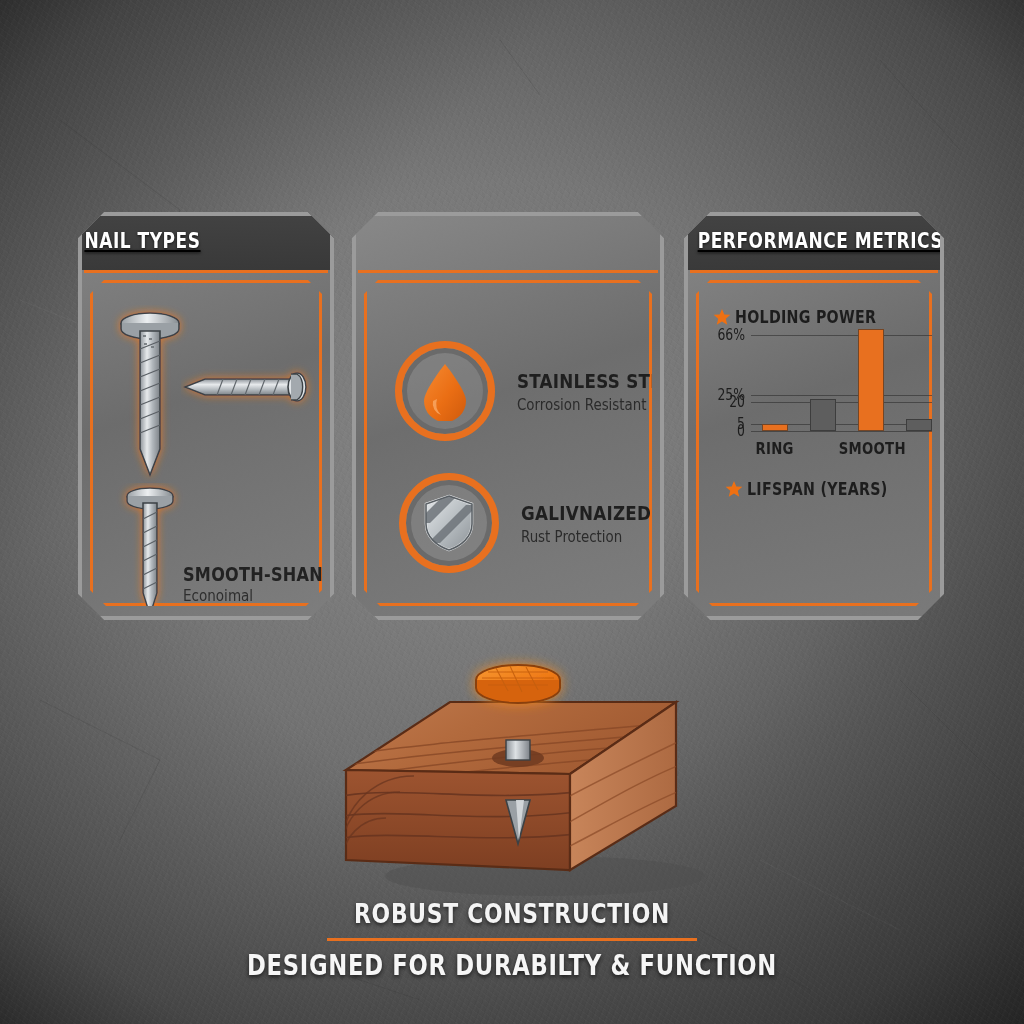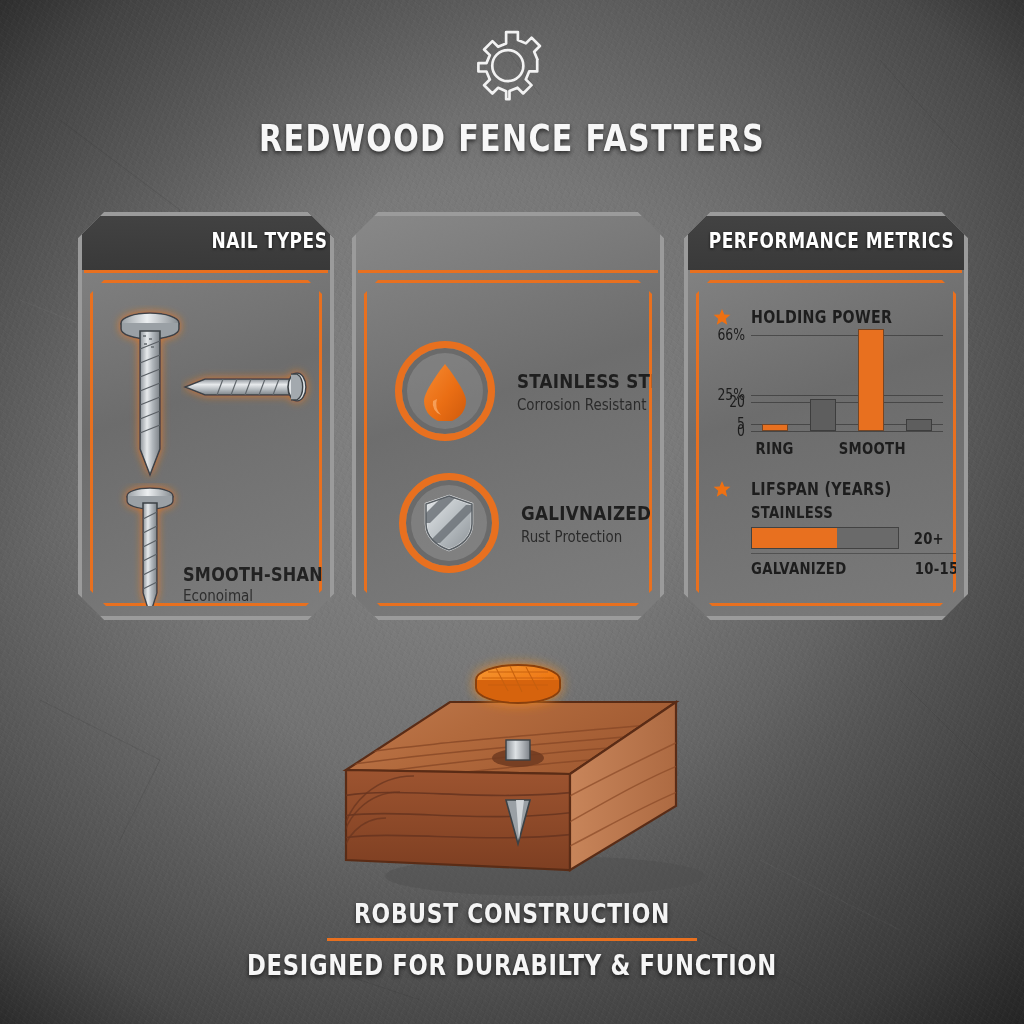--- a/index.html
+++ b/index.html
@@ -57,21 +57,21 @@
   .panel-frame {
     position: absolute; inset: 0;
     clip-path: polygon(26px 0, calc(100% - 26px) 0, 100% 26px, 100% calc(100% - 26px), calc(100% - 26px) 100%, 26px 100%, 0 calc(100% - 26px), 0 26px);
     border: 4px solid #9b9b9b;
     pointer-events: none;
   }
   .panel-head {
     position: absolute; top: 0; left: 0; right: 0; height: 58px;
     background: linear-gradient(180deg, rgba(62,62,62,.93), rgba(52,52,52,.93));
     clip-path: polygon(26px 0, calc(100% - 26px) 0, 100% 26px, 100% 100%, 0 100%, 0 26px);
-    display: flex; align-items: center; justify-content: flex-end;
+    display: flex; align-items: center; justify-content: flex-start; text-decoration: underline;
   }
   .panel-title {
     font-family: "DejaVu Sans Condensed", "Liberation Sans Narrow", "Liberation Sans", sans-serif;
     font-weight: bold;
     font-size: 21px;
     color: #ffffff;
     letter-spacing: .6px;
     transform: scaleX(.9);
     text-shadow: 0 1px 3px rgba(0,0,0,.7);
     white-space: nowrap;
@@ -114,21 +114,21 @@
     font-weight: bold; font-size: 20px; color: #1f1f1f; letter-spacing: .3px;
     transform: scaleX(.93); transform-origin: left center; white-space: nowrap;
   }
   .mat-sub {
     font-family: "DejaVu Sans Condensed", "Liberation Sans Narrow", "Liberation Sans", sans-serif;
     font-size: 16px; color: #2b2b2b; margin-top: 2px;
     transform: scaleX(.93); transform-origin: left center; white-space: nowrap;
   }
 
   
-  .metric-head { position: absolute; display: flex; align-items: center; gap: 20px; }
+  .metric-head { position: absolute; display: flex; align-items: center; gap: 4px; }
   .metric-head-text {
     font-family: "DejaVu Sans Condensed", "Liberation Sans Narrow", "Liberation Sans", sans-serif;
     font-weight: bold; font-size: 17px; color: #1d1d1d; letter-spacing: .3px;
     transform: scaleX(.93); transform-origin: left center; white-space: nowrap;
   }
   .axis-label {
     position: absolute;
     font-family: "DejaVu Sans Condensed", "Liberation Sans Narrow", "Liberation Sans", sans-serif;
     font-size: 15px; color: #1d1d1d; text-align: right; width: 46px;
     transform: scaleX(.92); transform-origin: right center;
@@ -189,31 +189,20 @@
     <g stroke="#cfcfcf" fill="none" stroke-width="1" opacity=".16">
       <path d="M120 420 L260 500"></path>
       <path d="M760 860 L900 930"></path>
       <path d="M20 300 L120 340"></path>
     </g>
   </svg>
 </div>
 
 <div id="root">
 
-  <div class="header">
-    <div class="gear-wrap">
-      <svg width="84" height="84" viewBox="0 0 100 100">
-        <g fill="none" stroke="#f2f2f2" stroke-width="3.2" stroke-linejoin="round">
-          <path d="M43 6 h14 v9.5 l9.5 4 6.8-6.8 9.9 9.9 -6.8 6.8 4 9.5 H80 v14 h-9.6 l-4 9.5 6.8 6.8 -9.9 9.9 -6.8-6.8 -9.5 4 V86 H43 v-9.6 l-9.5-4 -6.8 6.8 -9.9-9.9 6.8-6.8 -4-9.5 H10 V43 h9.6 l4-9.5 -6.8-6.8 9.9-9.9 6.8 6.8 9.5-4 z"></path>
-          <circle cx="45" cy="46" r="18.5"></circle>
-        </g>
-      </svg>
-    </div>
-    <div class="main-title">REDWOOD FENCE FASTTERS</div>
-  </div>
 
   <div class="panels">
 
     <div class="panel" style="left:78px;width:256px;">
       <div class="panel-head">
         <div class="panel-title">NAIL TYPES</div>
       </div>
       <div class="head-rule"></div>
       <div class="panel-body">
         <div class="panel-body-inner">
@@ -384,21 +373,21 @@
               <div class="mat-title">GALIVNAIZED</div>
               <div class="mat-sub">Rust Protection</div>
             </div>
           </div>
 
         </div>
       </div>
       <div class="panel-frame"></div>
     </div>
 
-    <div class="panel" style="left:684px;width:284px;">
+    <div class="panel" style="left:684px;width:260px;">
       <div class="panel-head">
         <div class="panel-title">PERFORMANCE METRICS</div>
       </div>
       <div class="head-rule"></div>
       <div class="panel-body">
         <div class="panel-body-inner">
 
           <div class="metric-head" style="left:14px;top:24px;">
             <svg width="18" height="18" viewBox="0 0 20 20">
               <path d="M10 1 L12.6 7.2 L19.3 7.6 L14.2 12 L15.8 18.6 L10 15 L4.2 18.6 L5.8 12 L0.7 7.6 L7.4 7.2 z" fill="#ee7012"></path>
@@ -418,37 +407,27 @@
               <div class="gridline" style="left: 52px; top: 6px; width: 192px;"></div>
               <div class="axis-label" style="left: 0px; top: -3px;">66%</div>
               <div class="bar" style="left: 62.56px; top: 94.7273px; width: 26.88px; height: 7.27273px; background: rgb(232, 112, 31);"></div>
               <div class="bar" style="left: 110.56px; top: 70px; width: 26.88px; height: 32px; background: rgb(94, 94, 94);"></div>
               <div class="bar" style="left: 158.56px; top: 0.181818px; width: 26.88px; height: 101.818px; background: rgb(232, 112, 31);"></div>
               <div class="bar" style="left: 206.56px; top: 90.3636px; width: 26.88px; height: 11.6364px; background: rgb(94, 94, 94);"></div>
               <div class="cat-label" style="left: 41.44px; width: 69.12px; top: 110px;">RING</div>
               <div class="cat-label" style="left: 137.44px; width: 69.12px; top: 110px;">SMOOTH</div>
             </div>
 
-          <div class="metric-head" style="left:14px;top:196px;">
+          <div class="metric-head" style="left:26px;top:196px;">
             <svg width="18" height="18" viewBox="0 0 20 20">
               <path d="M10 1 L12.6 7.2 L19.3 7.6 L14.2 12 L15.8 18.6 L10 15 L4.2 18.6 L5.8 12 L0.7 7.6 L7.4 7.2 z" fill="#ee7012"></path>
             </svg>
             <div class="metric-head-text">LIFSPAN (YEARS)</div>
           </div>
 
-          <div id="life-chart" style="position:absolute;left:0;top:218px;width:100%;height:90px;">
-              <div class="lifebar-text" style="left: 52px; top: 2px;">STAINLESS</div>
-              <div class="lifebar-track" style="left: 52px; top: 26px; width: 148px; height: 22px;">
-                <div class="lifebar-fill" style="width: 58%;"></div>
-              </div>
-              <div class="lifebar-text lifebar-val" style="left: 212px; top: 28px;">20+</div>
-              <div class="lifebar-rule" style="left: 52px; top: 52px; width: 206px;"></div>
-              <div class="lifebar-text" style="left: 52px; top: 58px;">GALVANIZED</div>
-              <div class="lifebar-text lifebar-val" style="left: 212px; top: 58px;">10-15</div>
-            </div>
 
         </div>
       </div>
       <div class="panel-frame"></div>
     </div>
   </div>
 
   <svg class="illus" style="left:330px;top:648px;" width="380" height="250" viewBox="0 0 380 250">
     <defs>
       <linearGradient id="woodTop" x1="0" y1="0" x2="1" y2="0.4">

